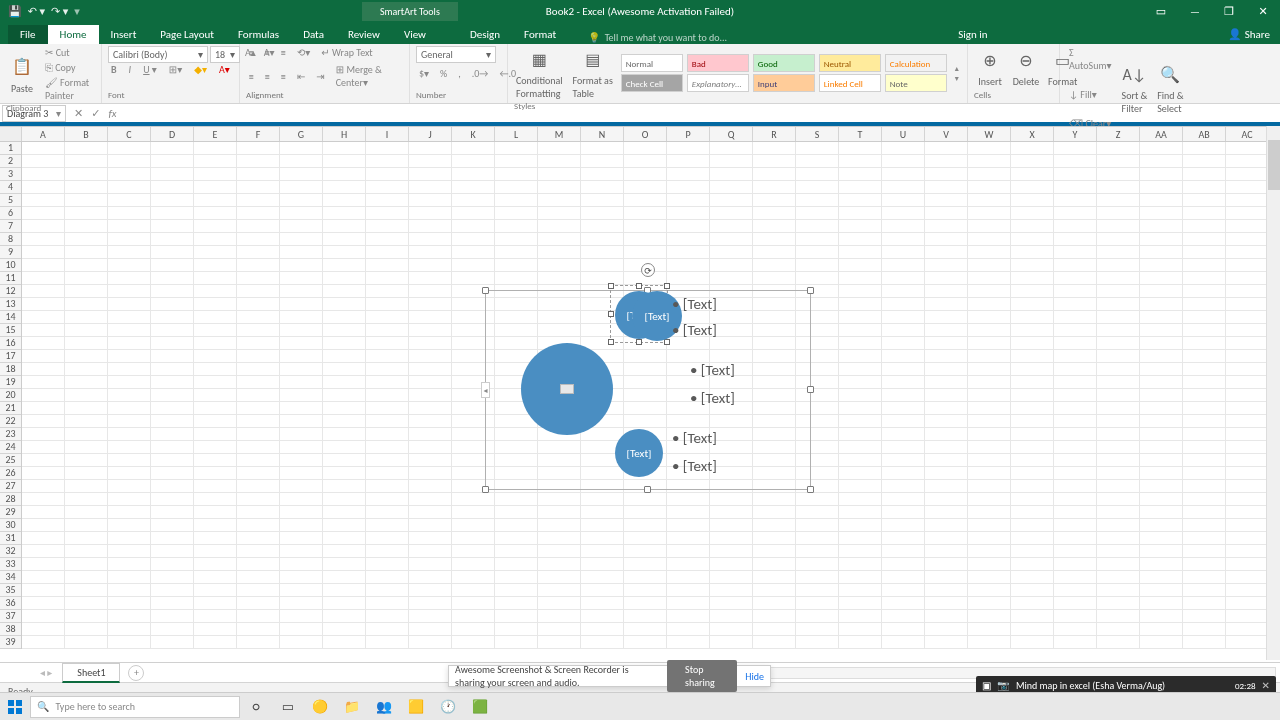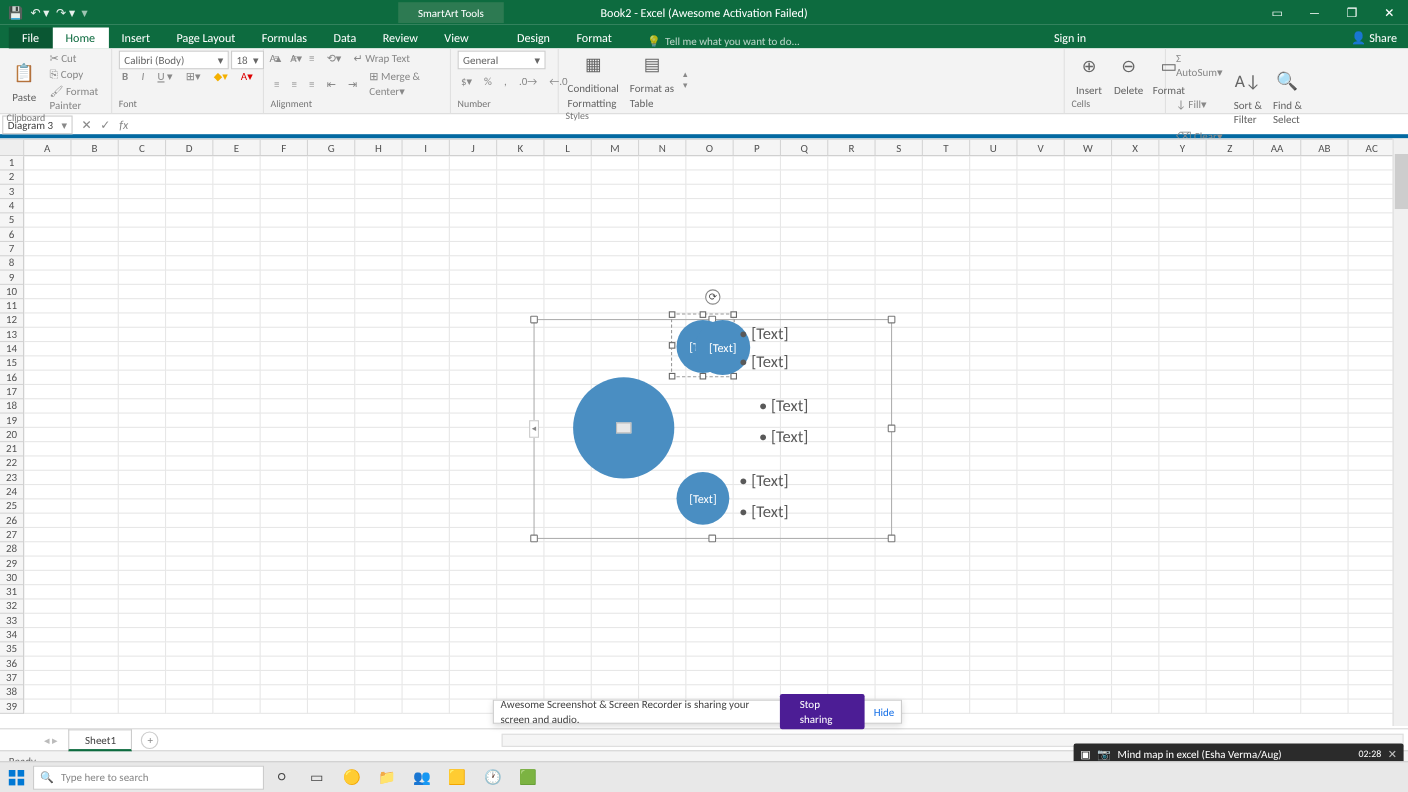--- a/index.html
+++ b/index.html
@@ -74,22 +74,22 @@
 .node-sel .hh{position:absolute;width:6px;height:6px;border:1px solid #666;background:#fff}
 .bul{position:absolute;font-size:15px;color:#595959;font-family:Calibri}
 
 .sheettabs{height:20px;background:#fff;border-top:1px solid #d0d0d0;display:flex;align-items:center;font-size:10px;padding-left:30px}
 .sheettabs .navbtns{display:flex;gap:8px;color:#bbb;padding:0 10px}
 .sheettabs .tab{padding:2px 14px;border:1px solid #ccc;border-bottom:2px solid #0d6b3f;background:#fff}
 .sheettabs .addt{width:16px;height:16px;border:1px solid #ccc;border-radius:50%;display:flex;align-items:center;justify-content:center;margin-left:8px;color:#888}
 .hscroll{flex:1;display:flex;justify-content:flex-end;align-items:center;padding:0 4px}
 .hscroll .track{height:12px;flex:1;max-width:820px;border:1px solid #ddd;background:#f5f5f5;position:relative}
 
-.sharebar{position:absolute;left:448px;top:636px;width:372px;height:22px;background:#fff;border:1px solid #ccc;box-shadow:0 2px 6px rgba(0,0,0,.15);display:flex;align-items:center;font-size:10px;padding:0 6px;gap:8px}
-.sharebar .stop{background:#4c1d95;color:#fff;padding:3px 18px;border-radius:2px}
+.sharebar{position:absolute;left:448px;top:665px;width:323px;height:22px;background:#fff;border:1px solid #ccc;box-shadow:0 2px 6px rgba(0,0,0,.15);display:flex;align-items:center;font-size:10px;padding:0 6px;gap:8px}
+.sharebar .stop{background:#737373;color:#fff;padding:3px 18px;border-radius:2px}
 .sharebar .hide{color:#1a73e8}
 
 .statusbar{height:18px;background:#f3f3f3;border-top:1px solid #d4d4d4;display:flex;align-items:center;font-size:10px;color:#666;padding:0 8px}
 
 .teamsnote{position:absolute;right:4px;top:676px;width:300px;height:18px;background:#2b2b2b;color:#fff;font-size:10px;display:flex;align-items:center;padding:0 6px;gap:6px;border-radius:2px}
 .teamsnote .time{margin-left:auto;font-size:9px}
 .teamsnote .x{opacity:.7}
 
 .taskbar{position:absolute;left:0;right:0;bottom:0;height:28px;background:#e8e8e8;border-top:1px solid #ccc;display:flex;align-items:center;font-size:10px}
 .taskbar .start{width:30px;height:28px;display:flex;align-items:center;justify-content:center}
@@ -224,20 +224,32 @@
       <div class="bigbtn">
           <div class="ico">▦</div>
           <div style="white-space:pre">Conditional
 Formatting</div>
         </div>
       <div class="bigbtn">
           <div class="ico">▤</div>
           <div style="white-space:pre">Format as
 Table</div>
         </div>
+      <div style="display:grid;grid-template-columns:repeat(5,64px);gap:2px">
+        <div class="stylebox">Normal</div>
+        <div class="stylebox bad">Bad</div>
+        <div class="stylebox good">Good</div>
+        <div class="stylebox neutral">Neutral</div>
+        <div class="stylebox calc">Calculation</div>
+        <div class="stylebox check">Check Cell</div>
+        <div class="stylebox explan">Explanatory...</div>
+        <div class="stylebox input">Input</div>
+        <div class="stylebox linked">Linked Cell</div>
+        <div class="stylebox note">Note</div>
+      </div>
       <div style="display:flex;flex-direction:column;color:#888;font-size:8px">
           <span>▴</span>
           <span>▾</span>
         </div>
     </div>
     <div class="lbl">Styles</div>
   </div>
   <div class="rgroup" style="width:92px">
     <div class="body">
       <div class="bigbtn">

